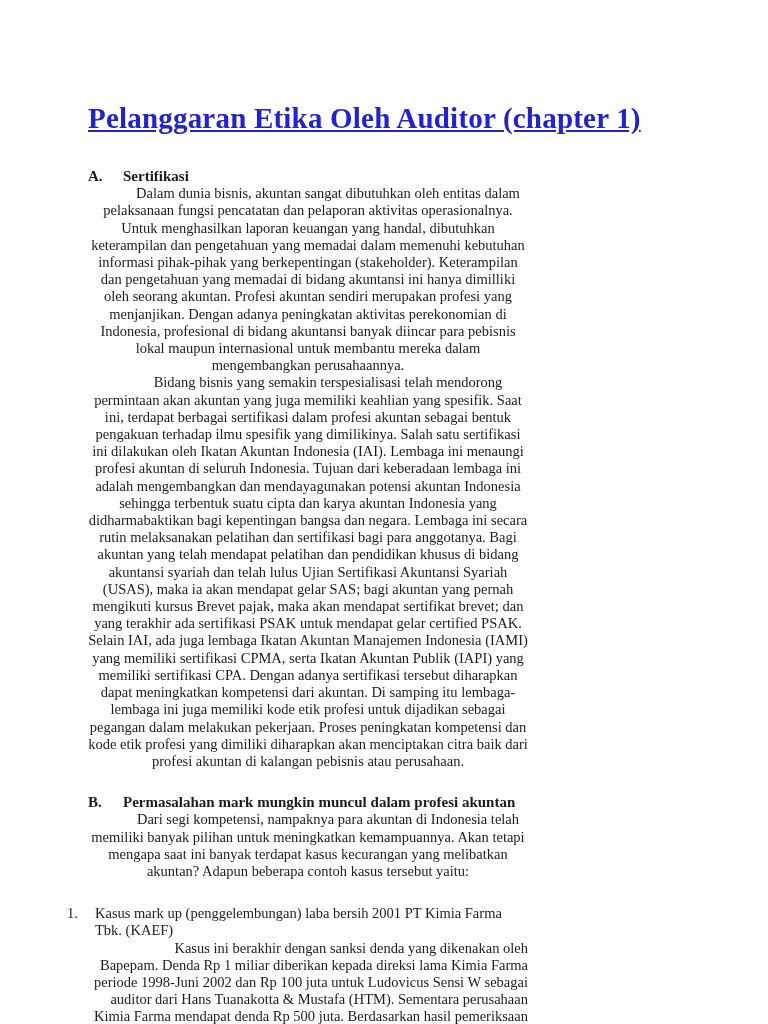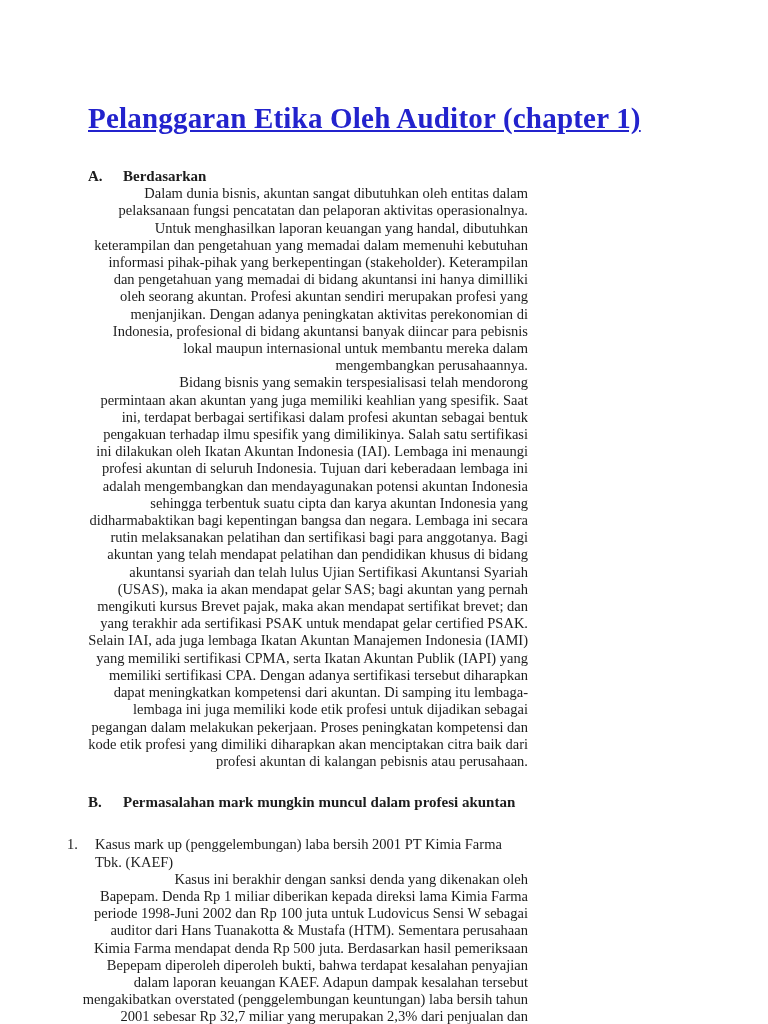--- a/index.html
+++ b/index.html
@@ -46,21 +46,21 @@
     width: 35px;
   }
   .section + .section {
     margin-top: 24px;
   }
   .para {
     margin: 0;
     font-size: 14.5px;
     line-height: 17.2px;
     text-indent: 40px;
-    text-align: right;
+    text-align: center;
   }
   .case-list {
     margin-top: 25px;
   }
   .case-item {
     margin-left: -21px; 
   }
   .case-title-row {
     display: flex;
     font-size: 14.5px;
@@ -84,31 +84,32 @@
 </head>
 <body style="color: rgb(28, 28, 28);">
 
 <div class="page">
 
   <h1 class="doc-title" style="color: rgb(35, 35, 205);">Pelanggaran Etika Oleh Auditor (chapter 1)</h1>
 
   <div class="section">
     <div class="section-heading">
       <span class="section-label">A.</span>
-      <span>Berdasarkan</span>
+      <span>Sertifikasi</span>
     </div>
     <p class="para">Dalam dunia bisnis, akuntan sangat dibutuhkan oleh entitas dalam pelaksanaan fungsi pencatatan dan pelaporan aktivitas operasionalnya. Untuk menghasilkan laporan keuangan yang handal, dibutuhkan keterampilan dan pengetahuan yang memadai dalam memenuhi kebutuhan informasi pihak-pihak yang berkepentingan (stakeholder). Keterampilan dan pengetahuan yang memadai di bidang akuntansi ini hanya dimilliki oleh seorang akuntan. Profesi akuntan sendiri merupakan profesi yang menjanjikan. Dengan adanya peningkatan aktivitas perekonomian di Indonesia, profesional di bidang akuntansi banyak diincar para pebisnis lokal maupun internasional untuk membantu mereka dalam mengembangkan perusahaannya.</p>
     <p class="para">Bidang bisnis yang semakin terspesialisasi telah mendorong permintaan akan akuntan yang juga memiliki keahlian yang spesifik. Saat ini, terdapat berbagai sertifikasi dalam profesi akuntan sebagai bentuk pengakuan terhadap ilmu spesifik yang dimilikinya. Salah satu sertifikasi ini dilakukan oleh Ikatan Akuntan Indonesia (IAI). Lembaga ini menaungi profesi akuntan di seluruh Indonesia. Tujuan dari keberadaan lembaga ini adalah mengembangkan dan mendayagunakan potensi akuntan Indonesia sehingga terbentuk suatu cipta dan karya akuntan Indonesia yang didharmabaktikan bagi kepentingan bangsa dan negara. Lembaga ini secara rutin melaksanakan pelatihan dan sertifikasi bagi para anggotanya. Bagi akuntan yang telah mendapat pelatihan dan pendidikan khusus di bidang akuntansi syariah dan telah lulus Ujian Sertifikasi Akuntansi Syariah (USAS), maka ia akan mendapat gelar SAS; bagi akuntan yang pernah mengikuti kursus Brevet pajak, maka akan mendapat sertifikat brevet; dan yang terakhir ada sertifikasi PSAK untuk mendapat gelar certified PSAK. Selain IAI, ada juga lembaga Ikatan Akuntan Manajemen Indonesia (IAMI) yang memiliki sertifikasi CPMA, serta Ikatan Akuntan Publik (IAPI) yang memiliki sertifikasi CPA. Dengan adanya sertifikasi tersebut diharapkan dapat meningkatkan kompetensi dari akuntan. Di samping itu lembaga-lembaga ini juga memiliki kode etik profesi untuk dijadikan sebagai pegangan dalam melakukan pekerjaan. Proses peningkatan kompetensi dan kode etik profesi yang dimiliki diharapkan akan menciptakan citra baik dari profesi akuntan di kalangan pebisnis atau perusahaan.</p>
   </div>
 
   <div class="section">
     <div class="section-heading">
       <span class="section-label">B.</span>
       <span>Permasalahan mark mungkin muncul dalam profesi akuntan</span>
     </div>
+    <p class="para">Dari segi kompetensi, nampaknya para akuntan di Indonesia telah memiliki banyak pilihan untuk meningkatkan kemampuannya. Akan tetapi mengapa saat ini banyak terdapat kasus kecurangan yang melibatkan akuntan? Adapun beberapa contoh kasus tersebut yaitu:</p>
   </div>
 
   <div class="case-list">
     <div class="case-item">
       <div class="case-title-row">
         <span class="case-number">1.</span>
         <span class="case-heading">Kasus mark up (penggelembungan) laba bersih 2001 PT Kimia Farma Tbk. (KAEF)</span>
       </div>
       <p class="case-body">Kasus ini berakhir dengan sanksi denda yang dikenakan oleh Bapepam. Denda Rp 1 miliar diberikan kepada direksi lama Kimia Farma periode 1998-Juni 2002 dan Rp 100 juta untuk Ludovicus Sensi W sebagai auditor dari Hans Tuanakotta &amp; Mustafa (HTM). Sementara perusahaan Kimia Farma mendapat denda Rp 500 juta. Berdasarkan hasil pemeriksaan Bepepam diperoleh diperoleh bukti, bahwa terdapat kesalahan penyajian dalam laporan keuangan KAEF. Adapun dampak kesalahan tersebut mengakibatkan overstated (penggelembungan keuntungan) laba bersih tahun 2001 sebesar Rp 32,7 miliar yang merupakan 2,3% dari penjualan dan 24,7% dari laba bersih PT Kimia Farma Tbk. Kesalahan tersebut berupa overstated pada penjualan sebesar Rp 2,7 miliar, overstated pada barang</p>
     </div>

